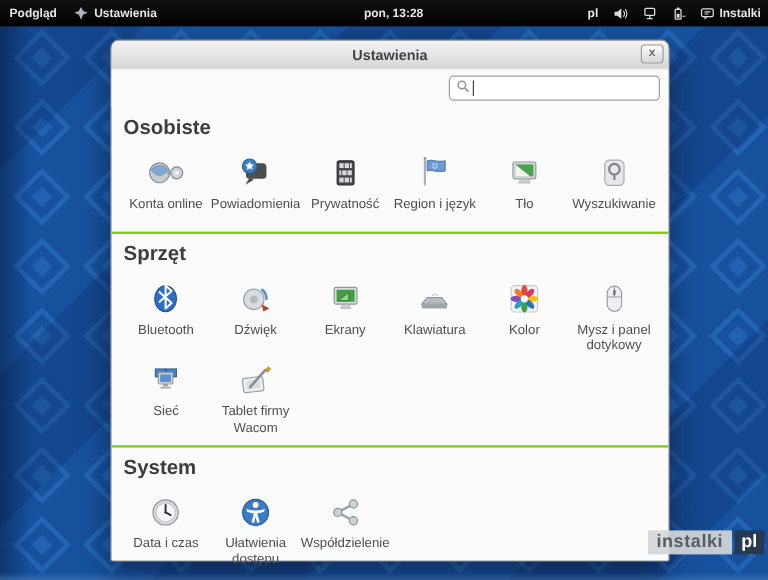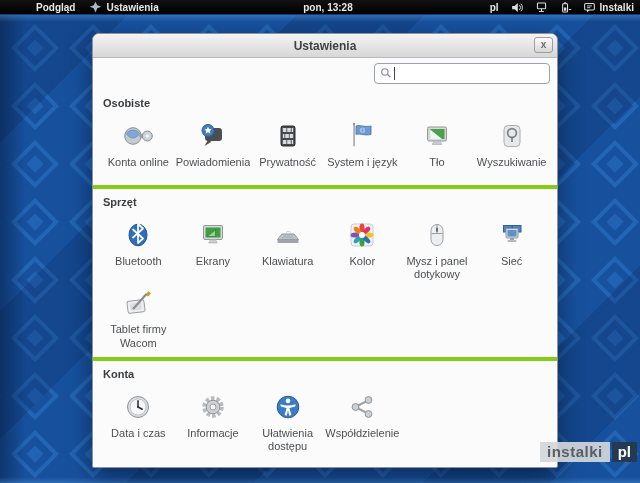--- a/index.html
+++ b/index.html
@@ -1,22 +1,22 @@
 <!DOCTYPE html>
 <html><head>
 <meta charset="utf-8">
 <style>
   * { margin:0; padding:0; box-sizing:border-box; }
   html,body { width:640px; height:483px; overflow:hidden;
     font-family:"Liberation Sans", sans-serif; background:#0d3c7c; }
 
   
-  .topbar { position:absolute; left:0; top:0; width:640px; height:14px;
+  .topbar { position:absolute; left:0; top:0; width:640px; height:22px;
     background:linear-gradient(#111,#000); color:#e7e7e7; font-size:10px;
-    display:flex; align-items:center; z-index:50;padding-left:28px; }
+    display:flex; align-items:center; z-index:50; }
   .topbar .left { display:flex; align-items:center; gap:14px; padding-left:8px; }
   .topbar .clock { position:absolute; left:16px; right:0; text-align:center; font-weight:bold; }
   .topbar .right { margin-left:auto; display:flex; align-items:center; gap:11px; padding-right:6px; position:relative; z-index:2; }
   .tb-item { display:flex; align-items:center; gap:4px; cursor:default; font-weight:bold; }
   .tb-icon svg { display:block; }
 
   
   .desktop { position:absolute; left:0; top:15px; width:640px; height:468px; }
   .desktop svg { display:block; }
   .desktop-shade { position:absolute; left:0; top:15px; width:640px; height:468px;
@@ -43,23 +43,23 @@
 
   .search-row { position:relative; height:32px; background:#fbfbfb; }
   .search-box { position:absolute; right:7px; top:5px; width:176px; height:21px;
     background:#fff; border:1px solid #9aa1a8; border-radius:4px;
     display:flex; align-items:center; padding:0 5px; gap:4px; }
   .search-box input { border:none; outline:none; flex:1; font-size:11px;
     font-family:"Liberation Sans", sans-serif; background:transparent; color:#333; }
   .caret { width:1px; height:13px; background:#444; margin-left:-2px; }
 
   .sections { position:relative; }
-  .section { border-top:4px solid #84cc16; padding:5px 8px 7px 8px; }
+  .section { border-top:2px solid #84cc16; padding:5px 8px 7px 8px; }
   .section:first-child { border-top:none; }
-  .section-header { font-size:11px; font-weight:bold; color:#3a3d40; margin:2px 2px 5px 2px; }
+  .section-header { font-size:17px; font-weight:bold; color:#3a3d40; margin:2px 2px 5px 2px; }
   .grid { display:grid; grid-template-columns:repeat(6, 1fr); }
   .item { display:flex; flex-direction:column; align-items:center; text-align:center;
     padding-top:6px; cursor:pointer; min-height:64px; overflow:hidden; border-radius:4px; }
   .section-hardware .item { min-height:68px; }
   .section-system .item { min-height:70px;text-align:center; }
   .item .icon { width:32px; height:32px; margin-bottom:4px; }
   .item .icon svg { width:32px; height:32px; display:block; }
   .item .label { font-size:11px; color:#4c4f52; line-height:1.2; max-width:78px; }
 
   
@@ -204,21 +204,21 @@
           <div class="item">
             <span class="icon">
               <svg viewBox="0 0 32 32">
                 <rect x="7.2" y="4.5" width="1.8" height="22" rx=".9" fill="#a9afb5"></rect>
                 <circle cx="8.1" cy="4" r="1.2" fill="#8f959b"></circle>
                 <path d="M10 6C14 4.5 18 7.5 25 6v8.5C18 16 14 13 10 14.5z" fill="#6b9bd2" stroke="#46709f" stroke-width=".8"></path>
                 <circle cx="16.5" cy="10.2" r="2.6" fill="#a9c6e8"></circle>
                 <path d="M14.5 10.2h4M16.5 8.2v4" stroke="#6b9bd2" stroke-width=".7"></path>
               </svg>
             </span>
-            <div class="label">System i język</div>
+            <div class="label">Region i język</div>
           </div>
           <div class="item">
             <span class="icon">
               <svg viewBox="0 0 32 32">
                 <rect x="6.5" y="7" width="19" height="14" rx="1.5" fill="#d6d8da" stroke="#93989d"></rect>
                 <rect x="8.5" y="9" width="15" height="10" fill="#49a24c"></rect>
                 <path d="M8.5 19V9l12.5 10z" fill="#f3f3f1"></path>
                 <path d="M13 21h6l1.8 3.5H11.2z" fill="#c9cdd1" stroke="#a3a8ad" stroke-width=".6"></path>
               </svg>
             </span>
@@ -240,20 +240,31 @@
         <div class="section-header">Sprzęt</div>
         <div class="grid">
           <div class="item">
             <span class="icon">
               <svg viewBox="0 0 32 32">
                 <ellipse cx="16" cy="16" rx="9" ry="10.8" fill="#2e6fc0" stroke="#235394"></ellipse>
                 <path d="M11 10.5l10 9-5 4.5V5l5 4.5-10 9" fill="none" stroke="#fff" stroke-width="1.7" stroke-linejoin="round" stroke-linecap="round"></path>
               </svg>
             </span>
             <div class="label">Bluetooth</div>
+          </div>
+          <div class="item">
+            <span class="icon">
+              <svg viewBox="0 0 32 32">
+                <circle cx="14.5" cy="16.5" r="8.5" fill="#d9dcdf" stroke="#9aa0a6"></circle>
+                <circle cx="14.5" cy="16.5" r="3.2" fill="#b4b9bd"></circle>
+                <path d="M21.5 8.5a10.5 10.5 0 0 1 3.6 7.5" stroke="#5b8fc9" stroke-width="2.2" fill="none" stroke-linecap="round"></path>
+                <path d="M21 20.5l6.5 3.5-5 2.5z" fill="#b0442c"></path>
+              </svg>
+            </span>
+            <div class="label">Dźwięk</div>
           </div>
           <div class="item">
             <span class="icon">
               <svg viewBox="0 0 32 32">
                 <rect x="6.5" y="6.5" width="19" height="14" rx="1.5" fill="#d7d9db" stroke="#93989d"></rect>
                 <rect x="8.5" y="8.5" width="15" height="10" fill="#3f9e3f"></rect>
                 <path d="M10 17.5l8.5-6.5v6.5z" fill="#9ed09e" stroke="#2e7d32" stroke-width=".7"></path>
                 <path d="M13.5 20.5h5l1.8 3.5H11.7z" fill="#c9cdd1" stroke="#a3a8ad" stroke-width=".6"></path>
               </svg>
             </span>
@@ -320,42 +331,32 @@
                 <rect x="8.5" y="16" width="11" height="7" rx="1" fill="#dadde0" transform="rotate(-7 14 19.5)"></rect>
                 <path d="M11.5 21.5L24 7.5" stroke="#8a8f94" stroke-width="2.2" stroke-linecap="round"></path>
                 <path d="M24 7.5l2.6-2.9 2 1.8-2.6 2.9z" fill="#caa12b" stroke="#9c7b1d" stroke-width=".5"></path>
               </svg>
             </span>
             <div class="label">Tablet firmy Wacom</div>
           </div>
         </div>
       </div>
       <div class="section section-system">
-        <div class="section-header">Konta</div>
+        <div class="section-header">System</div>
         <div class="grid">
           <div class="item">
             <span class="icon">
               <svg viewBox="0 0 32 32">
                 <circle cx="16" cy="16" r="10.5" fill="#d9dcdf" stroke="#8f949a"></circle>
                 <circle cx="16" cy="16" r="8" fill="#f6f7f8" stroke="#c3c7cb"></circle>
                 <path d="M16 16V9.8M16 16l4.2 2.2" stroke="#2f3337" stroke-width="1.6" stroke-linecap="round"></path>
                 <circle cx="16" cy="16" r="1" fill="#2f3337"></circle>
               </svg>
             </span>
             <div class="label">Data i czas</div>
-          </div>
-          <div class="item">
-            <span class="icon">
-              <svg viewBox="0 0 32 32">
-                <circle cx="16" cy="16" r="8.5" fill="none" stroke="#b7bbbf" stroke-width="4.5" stroke-dasharray="3.4 2"></circle>
-                <circle cx="16" cy="16" r="6.8" fill="#cdd1d4" stroke="#8f949a"></circle>
-                <circle cx="16" cy="16" r="3" fill="#f4f5f6" stroke="#9aa0a6"></circle>
-              </svg>
-            </span>
-            <div class="label">Informacje</div>
           </div>
           <div class="item">
             <span class="icon">
               <svg viewBox="0 0 32 32">
                 <circle cx="16" cy="16" r="10.8" fill="#3b7cc4" stroke="#2a5d97"></circle>
                 <circle cx="16" cy="9.8" r="2.4" fill="#fff"></circle>
                 <path d="M8.3 13.2q7.7 2.5 15.4 0l-.7 2.3q-4.3 1.3-5.6 1.4l2 7-2.1.9L16 19.6l-1.3 5.2-2.1-.9 2-7q-1.3-.1-5.6-1.4z" fill="#fff"></path>
               </svg>
             </span>
             <div class="label">Ułatwienia dostępu</div>

